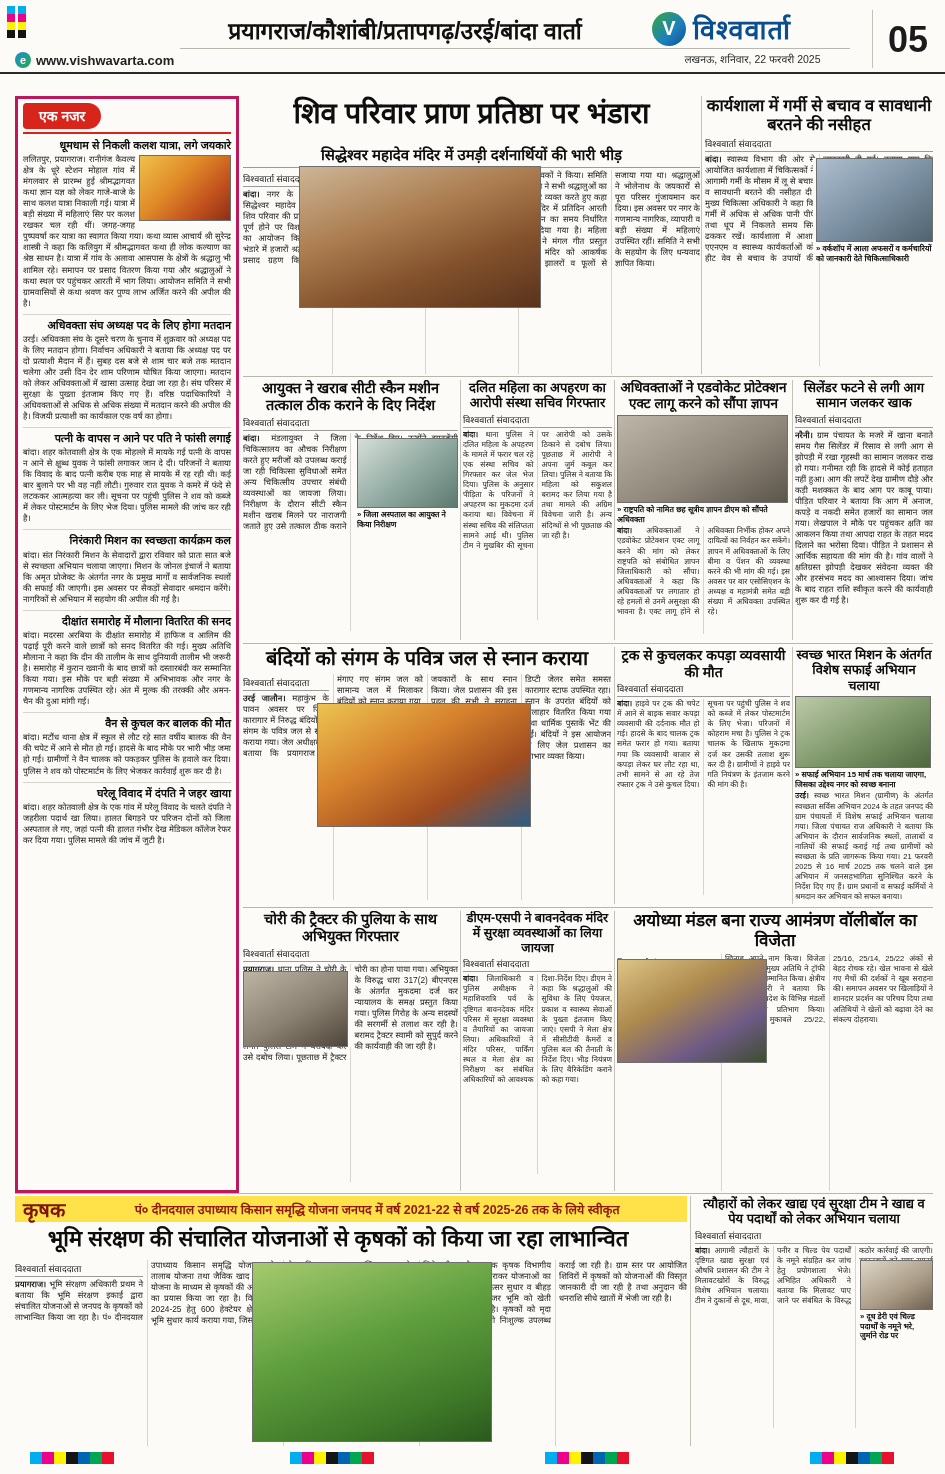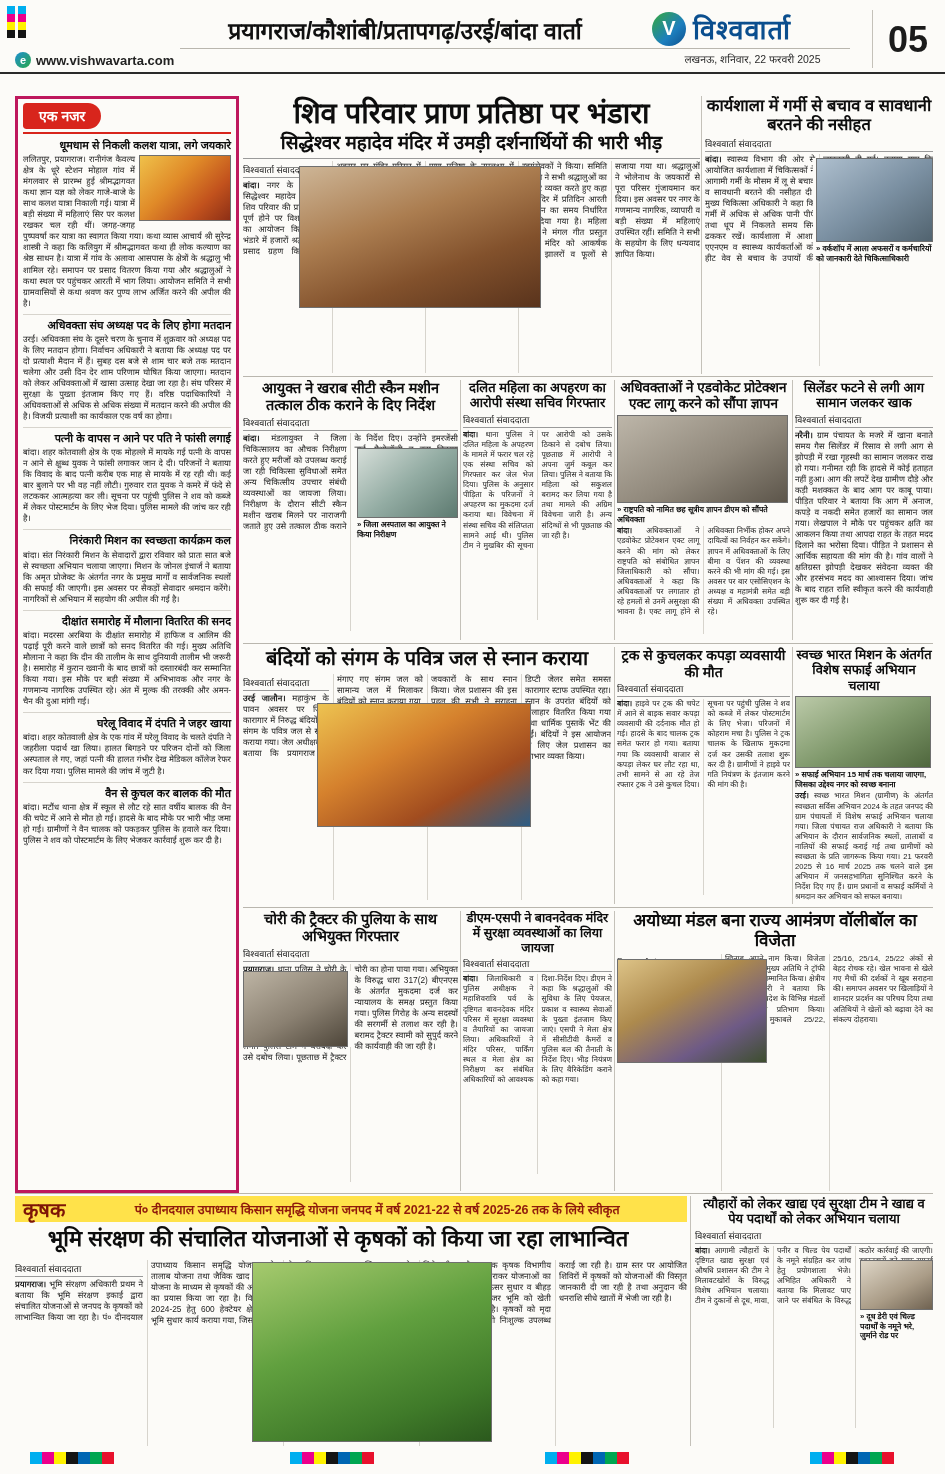--- a/index.html
+++ b/index.html
@@ -98,33 +98,33 @@
       <div class="bh">निरंकारी मिशन का स्वच्छता कार्यक्रम कल</div>
       <p class="bt">बांदा। संत निरंकारी मिशन के सेवादारों द्वारा रविवार को प्रातः सात बजे से स्वच्छता अभियान चलाया जाएगा। मिशन के जोनल इंचार्ज ने बताया कि अमृत प्रोजेक्ट के अंतर्गत नगर के प्रमुख मार्गों व सार्वजनिक स्थलों की सफाई की जाएगी। इस अवसर पर सैकड़ों सेवादार श्रमदान करेंगे। नागरिकों से अभियान में सहयोग की अपील की गई है।</p>
     </div>
 
     <div class="brief" style="border-top:1px solid #d7d4cd;padding-top:4px;">
       <div class="bh">दीक्षांत समारोह में मौलाना वितरित की सनद</div>
       <p class="bt">बांदा। मदरसा अरबिया के दीक्षांत समारोह में हाफिज व आलिम की पढ़ाई पूरी करने वाले छात्रों को सनद वितरित की गई। मुख्य अतिथि मौलाना ने कहा कि दीन की तालीम के साथ दुनियावी तालीम भी जरूरी है। समारोह में कुरान ख्वानी के बाद छात्रों को दस्तारबंदी कर सम्मानित किया गया। इस मौके पर बड़ी संख्या में अभिभावक और नगर के गणमान्य नागरिक उपस्थित रहे। अंत में मुल्क की तरक्की और अमन-चैन की दुआ मांगी गई।</p>
     </div>
 
     <div class="brief" style="border-top:1px solid #d7d4cd;padding-top:4px;">
+      <div class="bh">वैन से कुचल कर बालक की मौत</div>
+      <p class="bt">बांदा। मटौंध थाना क्षेत्र में स्कूल से लौट रहे सात वर्षीय बालक की वैन की चपेट में आने से मौत हो गई। हादसे के बाद मौके पर भारी भीड़ जमा हो गई। ग्रामीणों ने वैन चालक को पकड़कर पुलिस के हवाले कर दिया। पुलिस ने शव को पोस्टमार्टम के लिए भेजकर कार्रवाई शुरू कर दी है।</p>
+    </div>
+
+    <div class="brief" style="border-top:1px solid #d7d4cd;padding-top:4px;">
       <div class="bh">घरेलू विवाद में दंपति ने जहर खाया</div>
       <p class="bt">बांदा। शहर कोतवाली क्षेत्र के एक गांव में घरेलू विवाद के चलते दंपति ने जहरीला पदार्थ खा लिया। हालत बिगड़ने पर परिजन दोनों को जिला अस्पताल ले गए, जहां पत्नी की हालत गंभीर देख मेडिकल कॉलेज रेफर कर दिया गया। पुलिस मामले की जांच में जुटी है।</p>
     </div>
-
-    <div class="brief" style="border-top:1px solid #d7d4cd;padding-top:4px;">
-      <div class="bh">वैन से कुचल कर बालक की मौत</div>
-      <p class="bt">बांदा। मटौंध थाना क्षेत्र में स्कूल से लौट रहे सात वर्षीय बालक की वैन की चपेट में आने से मौत हो गई। हादसे के बाद मौके पर भारी भीड़ जमा हो गई। ग्रामीणों ने वैन चालक को पकड़कर पुलिस के हवाले कर दिया। पुलिस ने शव को पोस्टमार्टम के लिए भेजकर कार्रवाई शुरू कर दी है।</p>
-    </div>
   </div>
 
   <div class="abs art" style="left:243px;top:96px;width:457px;height:278px;">
     <div class="hl" style="font-size:29px;">शिव परिवार प्राण प्रतिष्ठा पर भंडारा</div>
-    <div class="hl" style="font-size:19px;margin-top:2px;">सिद्धेश्वर महादेव मंदिर में उमड़ी दर्शनार्थियों की भारी भीड़</div>
+    <div class="hl" style="font-size:15px;margin-top:16px;">सिद्धेश्वर महादेव मंदिर में उमड़ी दर्शनार्थियों की भारी भीड़</div>
     <div style="border-top:1px solid #9a9a9a;margin:3px 0 2px;"></div>
     <div class="cols5" style="height:212px;">
       <div class="byline">विश्ववार्ता संवाददाता</div>
       <p class="bt"><span class="dl">बांदा।</span> <span>नगर के नवनिर्मित सिद्धेश्वर महादेव मंदिर में शिव परिवार की प्राण प्रतिष्ठा पूर्ण होने पर विशाल भंडारे का आयोजन किया गया। भंडारे में हजारों श्रद्धालुओं ने प्रसाद ग्रहण किया। इस अवसर पर मंदिर परिसर में सुबह से ही दर्शनार्थियों की भारी भीड़ उमड़ पड़ी। वैदिक मंत्रोच्चार के बीच भगवान शिव, माता पार्वती, गणेश व कार्तिकेय की प्रतिमाओं की विधि-विधान से पूजा-अर्चना की गई। मंदिर समिति के पदाधिकारियों ने बताया कि प्राण प्रतिष्ठा के उपलक्ष्य में तीन दिवसीय धार्मिक अनुष्ठान आयोजित किए गए। भजन संध्या में भजन गायकों ने एक से बढ़कर एक प्रस्तुतियां दीं और श्रद्धालु देर रात तक भजनों पर झूमते रहे। भंडारे का संचालन सिद्धेश्वर सेवा समिति के स्वयंसेवकों ने किया। समिति अध्यक्ष ने सभी श्रद्धालुओं का आभार व्यक्त करते हुए कहा कि मंदिर में प्रतिदिन आरती व दर्शन का समय निर्धारित कर दिया गया है। महिला मंडल ने मंगल गीत प्रस्तुत किए। मंदिर को आकर्षक विद्युत झालरों व फूलों से सजाया गया था। श्रद्धालुओं ने भोलेनाथ के जयकारों से पूरा परिसर गुंजायमान कर दिया। इस अवसर पर नगर के गणमान्य नागरिक, व्यापारी व बड़ी संख्या में महिलाएं उपस्थित रहीं। समिति ने सभी के सहयोग के लिए धन्यवाद ज्ञापित किया।</span></p>
     </div>
     <div class="photo p-lead abs" style="left:56px;top:70px;width:242px;height:142px;"></div>
   </div>
 
   <div class="vline" style="left:701px;top:96px;height:278px;"></div>
 
@@ -138,21 +138,21 @@
     <div class="cols2" style="height:212px;">
       <p class="bt"><span class="dl">बांदा।</span> <span>स्वास्थ्य विभाग की ओर से आयोजित कार्यशाला में चिकित्सकों ने आगामी गर्मी के मौसम में लू से बचाव व सावधानी बरतने की नसीहत दी। मुख्य चिकित्सा अधिकारी ने कहा कि गर्मी में अधिक से अधिक पानी पीएं तथा धूप में निकलते समय सिर ढककर रखें। कार्यशाला में आशा, एएनएम व स्वास्थ्य कार्यकर्ताओं को हीट वेव से बचाव के उपायों की जानकारी दी गई। बताया गया कि चक्कर, उल्टी व तेज बुखार होने पर तत्काल नजदीकी स्वास्थ्य केंद्र पर संपर्क करें। सभी सीएचसी व पीएचसी पर ओआरएस तथा आवश्यक दवाओं की उपलब्धता सुनिश्चित करने के निर्देश दिए गए। अधिकारियों ने विद्यालयों में भी जागरूकता अभियान चलाने की बात कही।</span></p>
     </div>
   </div>
 
   <div class="hline" style="left:243px;top:376px;width:690px;"></div>
 
   <div class="abs art" style="left:243px;top:380px;width:215px;height:260px;">
     <div class="hl" style="font-size:14.5px;">आयुक्त ने खराब सीटी स्कैन मशीन तत्काल ठीक कराने के दिए निर्देश</div>
     <div class="byline">विश्ववार्ता संवाददाता</div>
-    <div class="fig abs" style="right:0;top:68px;width:104px;padding-left:3px;">
+    <div class="fig abs" style="right:0;top:58px;width:104px;padding-left:3px;">
       <div class="photo p-ct" style="width:101px;height:70px;"></div>
       <div class="cap">» जिला अस्पताल का आयुक्त ने किया निरीक्षण</div>
     </div>
     <div class="cols2" style="height:198px;">
       <p class="bt"><span class="dl">बांदा।</span> <span>मंडलायुक्त ने जिला चिकित्सालय का औचक निरीक्षण करते हुए मरीजों को उपलब्ध कराई जा रही चिकित्सा सुविधाओं समेत अन्य चिकित्सीय उपचार संबंधी व्यवस्थाओं का जायजा लिया। निरीक्षण के दौरान सीटी स्कैन मशीन खराब मिलने पर नाराजगी जताते हुए उसे तत्काल ठीक कराने के निर्देश दिए। उन्होंने इमरजेंसी वार्ड, पैथोलॉजी व दवा वितरण काउंटर का भी निरीक्षण किया तथा मरीजों से बातचीत कर उपचार की जानकारी ली। आयुक्त ने परिसर में साफ-सफाई व्यवस्था दुरुस्त रखने तथा चिकित्सकों को समय से उपस्थित रहने के कड़े निर्देश दिए।</span></p>
     </div>
   </div>
 
   <div class="vline" style="left:460px;top:380px;height:260px;"></div>
 

